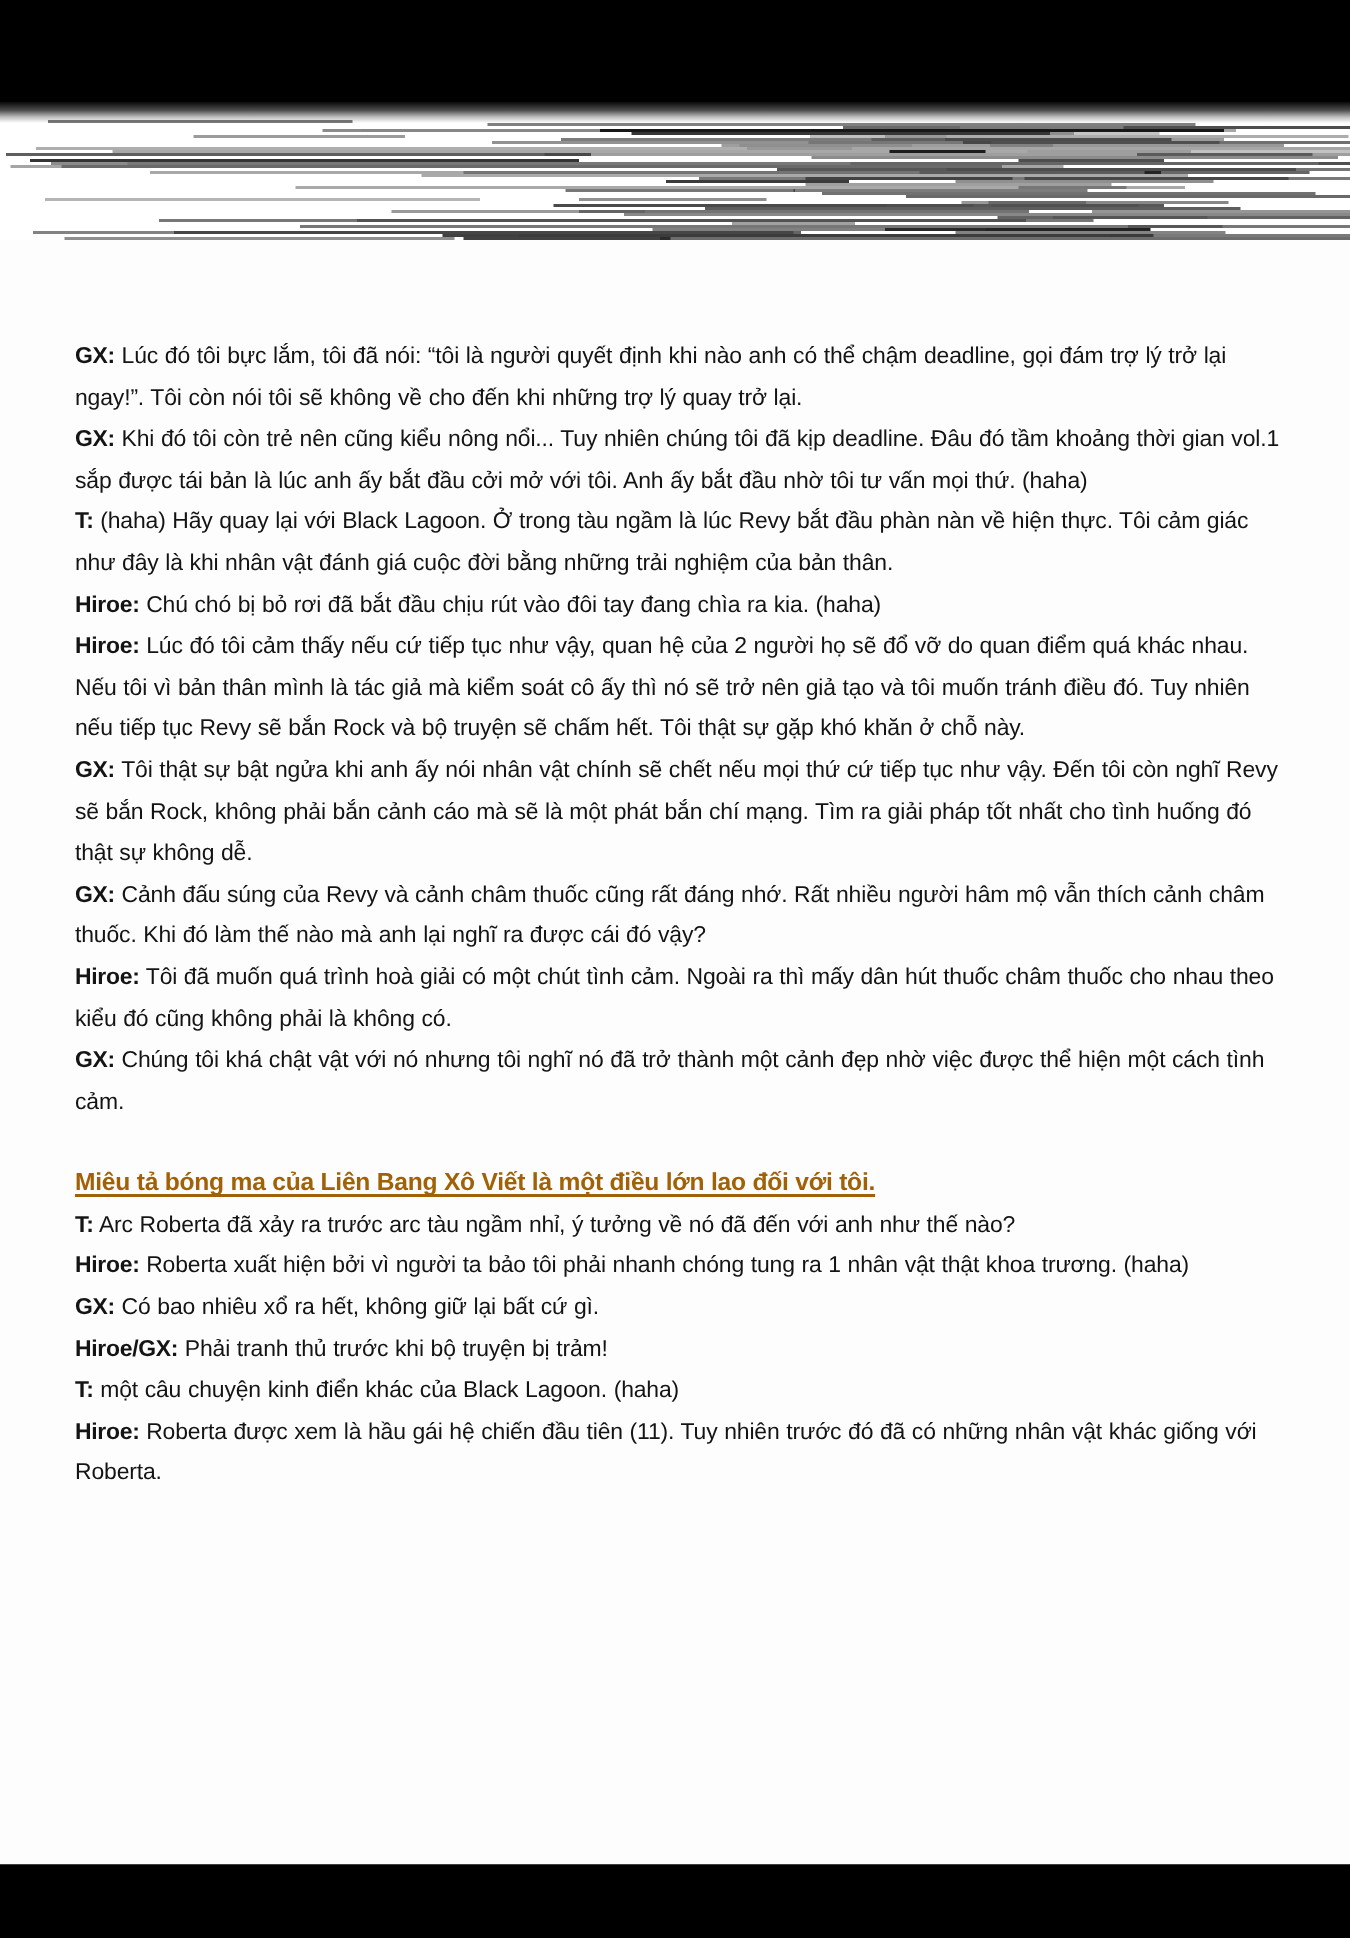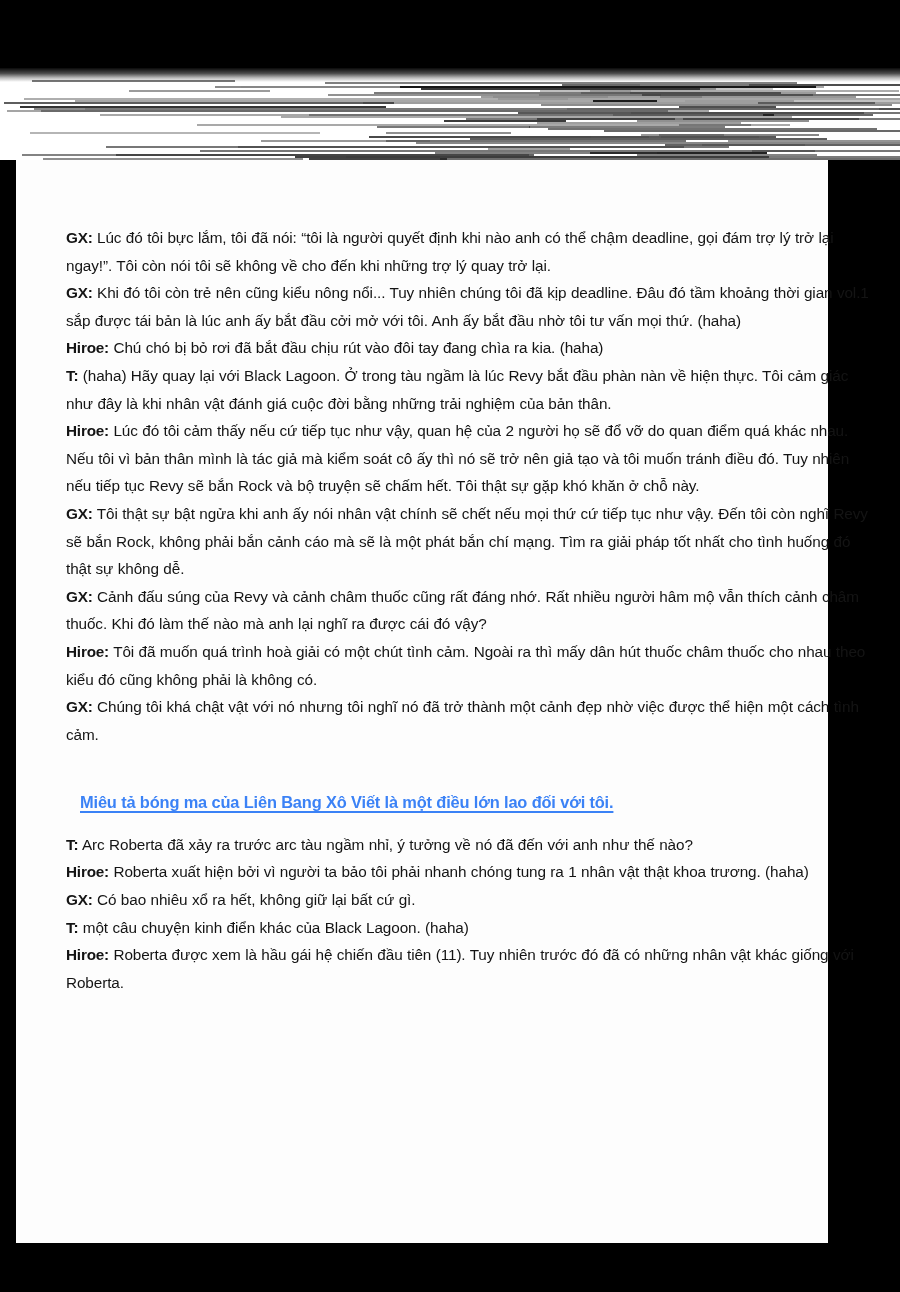--- a/index.html
+++ b/index.html
@@ -52,23 +52,23 @@
     left: 0;
     top: 0;
     width: 900px;
     height: 14px;
     background: linear-gradient(to bottom, #0a0a0a 0%, #4a4a4a 38%, #bfbfbf 72%, #ffffff 100%);
   }
 
   
   #paper {
     position: absolute;
-    left: 16px;
+    left: 0;
     top: 160px;
-    width: 812px;
+    width: 900px;
     height: 1083px;
     background: #fdfdfd;
   }
 
   #content {
     position: absolute;
     left: 50px;
     top: 64px;
     width: 810px;
   }
@@ -88,25 +88,25 @@
 
   .para {
     margin: 0;
     padding: 0;
   }
 
   .section-heading {
     font-size: 16.4px;
     line-height: 27.6px;
     font-weight: 700;
-    color: #3b82f6;
+    color: #a16207;
     text-decoration: underline;
     text-underline-offset: 3px;
     text-decoration-thickness: 1.6px;
-    margin: 14px;
+    margin: 0;
     padding: 0;
     letter-spacing: -0.15px;
   }
 
   .gap {
     height: 27px;
   }
 
   
   #bottom-bar {
@@ -215,37 +215,38 @@
       <div class="streak" style="left: 440px; top: 90px; width: 460px; background: rgb(34, 34, 34); opacity: 0.66;"></div>
       <div class="streak" style="left: 43px; top: 90px; width: 260px; background: rgb(70, 70, 70); opacity: 0.61;"></div>
     </div>
 
   <div id="paper">
     <div id="content">
 
       <div id="block-one">
           <div class="line para"><span class="spk">GX:</span><span> Lúc đó tôi bực lắm, tôi đã nói: “tôi là người quyết định khi nào anh có thể chậm deadline, gọi đám trợ lý trở lại ngay!”. Tôi còn nói tôi sẽ không về cho đến khi những trợ lý quay trở lại.</span></div>
           <div class="line para"><span class="spk">GX:</span><span> Khi đó tôi còn trẻ nên cũng kiểu nông nổi... Tuy nhiên chúng tôi đã kịp deadline. Đâu đó tầm khoảng thời gian vol.1 sắp được tái bản là lúc anh ấy bắt đầu cởi mở với tôi. Anh ấy bắt đầu nhờ tôi tư vấn mọi thứ. (haha)</span></div>
+          <div class="line para"><span class="spk">T:</span><span> (haha) Hãy quay lại với Black Lagoon. Ở trong tàu ngầm là lúc Revy bắt đầu phàn nàn về hiện thực. Tôi cảm giác như đây là khi nhân vật đánh giá cuộc đời bằng những trải nghiệm của bản thân.</span></div>
           <div class="line para"><span class="spk">Hiroe:</span><span> Chú chó bị bỏ rơi đã bắt đầu chịu rút vào đôi tay đang chìa ra kia. (haha)</span></div>
-          <div class="line para"><span class="spk">T:</span><span> (haha) Hãy quay lại với Black Lagoon. Ở trong tàu ngầm là lúc Revy bắt đầu phàn nàn về hiện thực. Tôi cảm giác như đây là khi nhân vật đánh giá cuộc đời bằng những trải nghiệm của bản thân.</span></div>
           <div class="line para"><span class="spk">Hiroe:</span><span> Lúc đó tôi cảm thấy nếu cứ tiếp tục như vậy, quan hệ của 2 người họ sẽ đổ vỡ do quan điểm quá khác nhau. Nếu tôi vì bản thân mình là tác giả mà kiểm soát cô ấy thì nó sẽ trở nên giả tạo và tôi muốn tránh điều đó. Tuy nhiên nếu tiếp tục Revy sẽ bắn Rock và bộ truyện sẽ chấm hết. Tôi thật sự gặp khó khăn ở chỗ này.</span></div>
           <div class="line para"><span class="spk">GX:</span><span> Tôi thật sự bật ngửa khi anh ấy nói nhân vật chính sẽ chết nếu mọi thứ cứ tiếp tục như vậy. Đến tôi còn nghĩ Revy sẽ bắn Rock, không phải bắn cảnh cáo mà sẽ là một phát bắn chí mạng. Tìm ra giải pháp tốt nhất cho tình huống đó thật sự không dễ.</span></div>
           <div class="line para"><span class="spk">GX:</span><span> Cảnh đấu súng của Revy và cảnh châm thuốc cũng rất đáng nhớ. Rất nhiều người hâm mộ vẫn thích cảnh châm thuốc. Khi đó làm thế nào mà anh lại nghĩ ra được cái đó vậy?</span></div>
           <div class="line para"><span class="spk">Hiroe:</span><span> Tôi đã muốn quá trình hoà giải có một chút tình cảm. Ngoài ra thì mấy dân hút thuốc châm thuốc cho nhau theo kiểu đó cũng không phải là không có.</span></div>
           <div class="line para"><span class="spk">GX:</span><span> Chúng tôi khá chật vật với nó nhưng tôi nghĩ nó đã trở thành một cảnh đẹp nhờ việc được thể hiện một cách tình cảm.</span></div>
         </div>
 
       <div class="gap"></div>
 
       <div class="section-heading">Miêu tả bóng ma của Liên Bang Xô Viết là một điều lớn lao đối với tôi.</div>
 
       <div id="block-two">
           <div class="line para"><span class="spk">T:</span><span> Arc Roberta đã xảy ra trước arc tàu ngầm nhỉ, ý tưởng về nó đã đến với anh như thế nào?</span></div>
           <div class="line para"><span class="spk">Hiroe:</span><span> Roberta xuất hiện bởi vì người ta bảo tôi phải nhanh chóng tung ra 1 nhân vật thật khoa trương. (haha)</span></div>
           <div class="line para"><span class="spk">GX:</span><span> Có bao nhiêu xổ ra hết, không giữ lại bất cứ gì.</span></div>
+          <div class="line para"><span class="spk">Hiroe/GX:</span><span> Phải tranh thủ trước khi bộ truyện bị trảm!</span></div>
           <div class="line para"><span class="spk">T:</span><span> một câu chuyện kinh điển khác của Black Lagoon. (haha)</span></div>
           <div class="line para"><span class="spk">Hiroe:</span><span> Roberta được xem là hầu gái hệ chiến đầu tiên (11). Tuy nhiên trước đó đã có những nhân vật khác giống với Roberta.</span></div>
         </div>
 
     </div>
   </div>
 
   <div id="bottom-bar"></div>
 
 </div>

